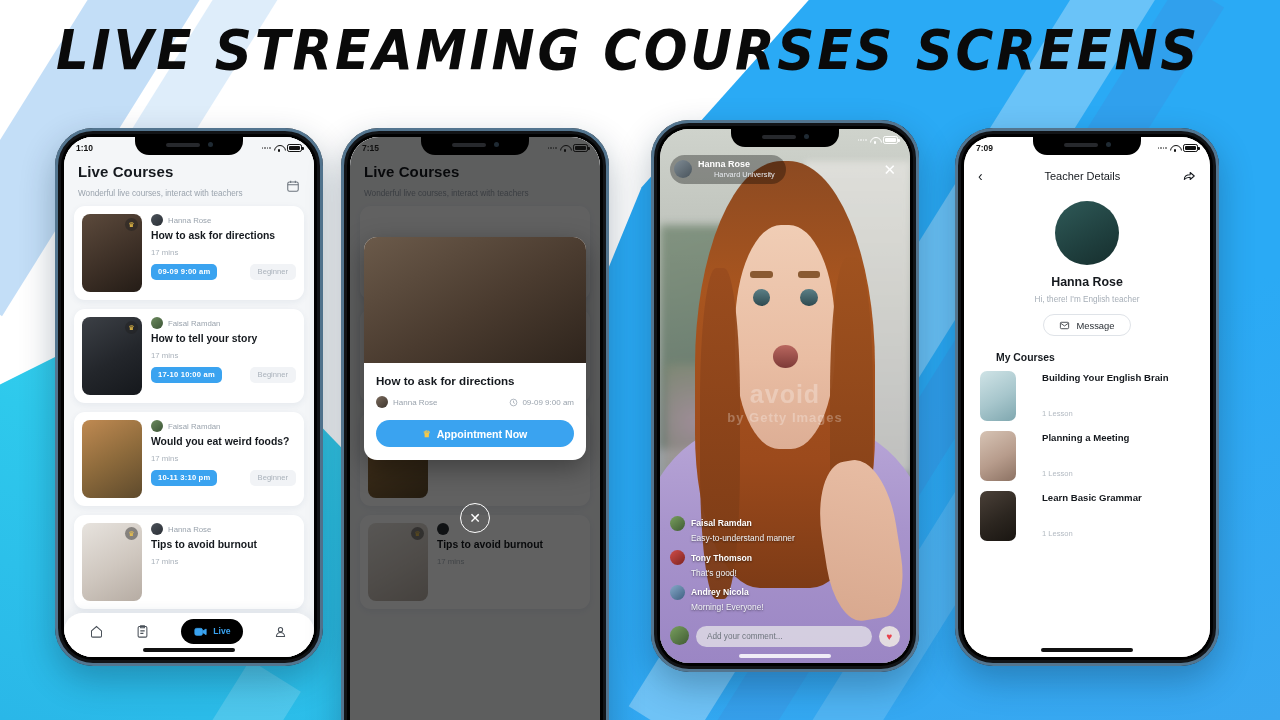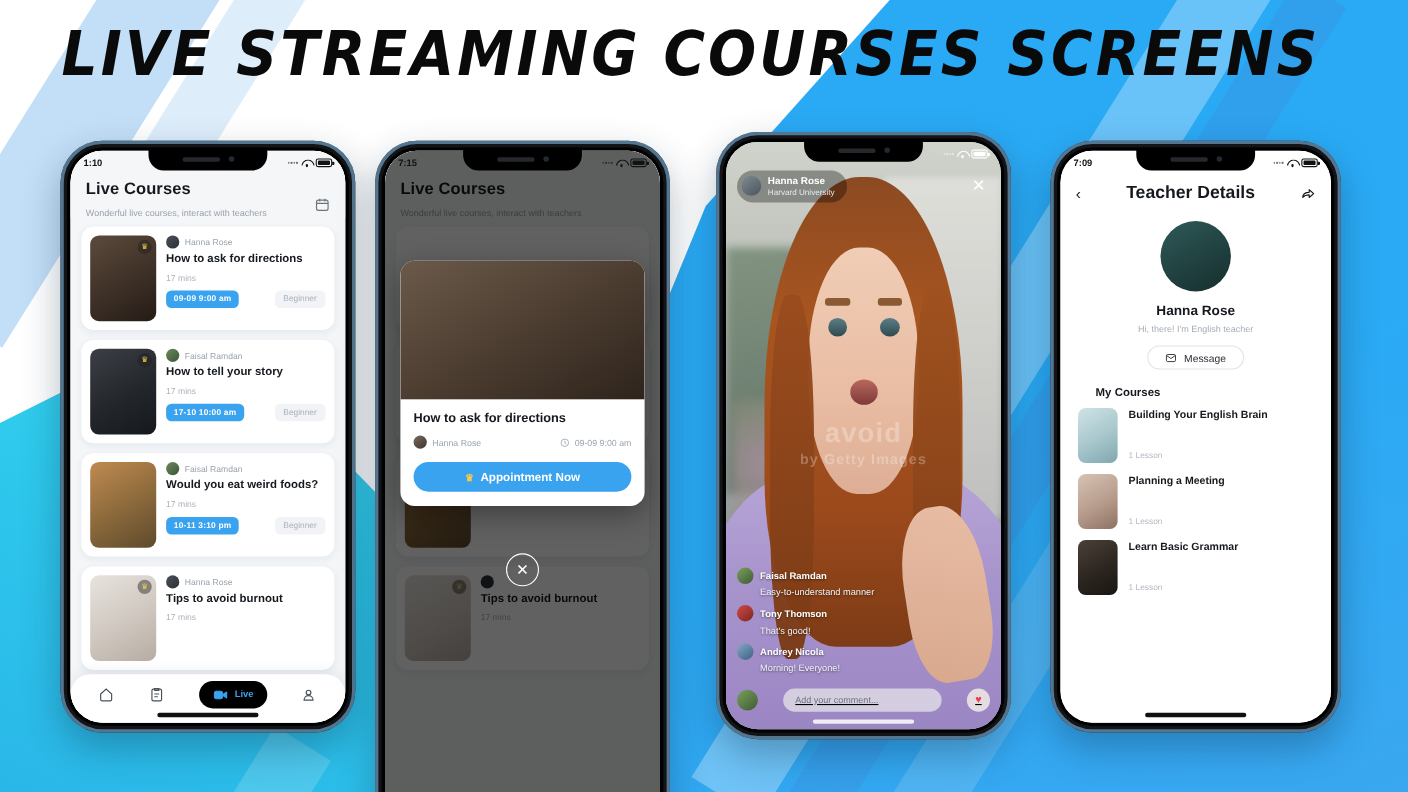--- a/index.html
+++ b/index.html
@@ -165,58 +165,58 @@
     color:rgba(255,255,255,.28);font-weight:800;letter-spacing:1px;pointer-events:none;}
   .wm1{font-size:25px;}
   .wm2{font-size:13px;margin-top:1px;}
 
   .live-top{position:absolute;top:26px;left:10px;right:10px;z-index:12;
     display:flex;align-items:center;justify-content:space-between;}
   .live-chip{display:flex;align-items:center;gap:6px;background:rgba(0,0,0,.33);
     padding:4px 11px 4px 4px;border-radius:16px;}
   .live-chip .av{width:18px;height:18px;}
   .lc-name{font-size:9px;font-weight:700;color:#fff;line-height:1.25;}
-  .lc-org{font-size:7.4px;color:#e6e9ee;line-height:1.25;}
+  .lc-org{font-size:7.4px;color:#e6e9ee;line-height:1.25;margin-left:16px;}
   .live-close{color:#fff;font-size:15px;font-weight:400;line-height:1;padding:2px 4px;}
 
   .chat{position:absolute;left:10px;right:10px;bottom:44px;z-index:12;}
   .chat-msg{margin-bottom:7px;}
   .chat-head{display:flex;align-items:center;gap:6px;}
   .chat-head .av{width:15px;height:15px;}
   .chat-name{font-size:8.6px;font-weight:700;color:#fff;text-shadow:0 1px 2px rgba(0,0,0,.5);}
   .chat-text{font-size:8.4px;color:#f2f4f7;margin-top:2.5px;margin-left:21px;text-shadow:0 1px 2px rgba(0,0,0,.5);}
   .chat-bar{position:absolute;left:10px;right:10px;bottom:16px;z-index:12;
-    display:flex;align-items:center;gap:23px;text-decoration:underline;}
+    display:flex;align-items:flex-start;gap:7px;}
   .chat-bar .av{width:19px;height:19px;}
   .chat-input{flex:1;height:21px;border-radius:12px;background:rgba(235,235,235,.70);
     display:flex;align-items:center;padding:0 11px;box-sizing:border-box;
     font-size:8.2px;color:#6e757d;}
   .heart-btn{width:21px;height:21px;border-radius:50%;background:rgba(240,235,228,.85);
     display:flex;align-items:center;justify-content:center;font-size:10px;color:#e8414a;}
 
   
   #p4{left:955px;top:128px;width:264px;height:538px;}
   .td{position:absolute;inset:0;background:#fff;display:flex;flex-direction:column;}
   .td-head{height:34px;margin-top:22px;display:flex;align-items:center;
     justify-content:space-between;padding:0 14px;}
   .td-back{font-size:14px;color:#15191e;line-height:1;}
-  .td-title{font-size:16px;font-weight:700;color:#15191e;}
+  .td-title{font-size:11px;font-weight:400;color:#15191e;}
   .td-share{width:14px;height:14px;}
   .td-share svg{width:100%;height:100%;display:block;}
   .td-avatar{width:64px;height:64px;border-radius:50%;margin:8px auto 0 auto;
     background-size:cover;background-position:center;}
   .td-name{text-align:center;font-size:12.4px;font-weight:700;color:#15191e;margin-top:10px;}
   .td-bio{text-align:center;font-size:8.2px;color:#a6aeb7;margin-top:6px;}
   .msg-btn{margin:10px auto 0 auto;display:flex;align-items:center;gap:6px;
     border:1px solid #dfe3e8;border-radius:14px;padding:4.5px 15px;
     font-size:9.4px;color:#2a2f35;width:fit-content;}
   .msg-btn svg{width:11px;height:11px;display:block;}
   .mc-title{font-size:10.4px;font-weight:700;color:#15191e;margin:16px 0 0 32px;}
   .mc-list{padding:8px 16px 0 16px;}
-  .mc-item{display:flex;gap:10px;margin-bottom:10px;}
+  .mc-item{display:flex;gap:26px;margin-bottom:10px;}
   .mc-thumb{width:36px;height:50px;border-radius:7px;flex:none;
     background-size:cover;background-position:center;}
   .mc-body{flex:1;display:flex;flex-direction:column;justify-content:space-between;padding:1px 0 3px 0;}
   .mc-name{font-size:9.6px;font-weight:700;color:#15191e;line-height:1.2;}
   .mc-lesson{font-size:7.6px;color:#b3bac2;}
 </style>
 </head>
 <body>
 
 <div class="stage">

